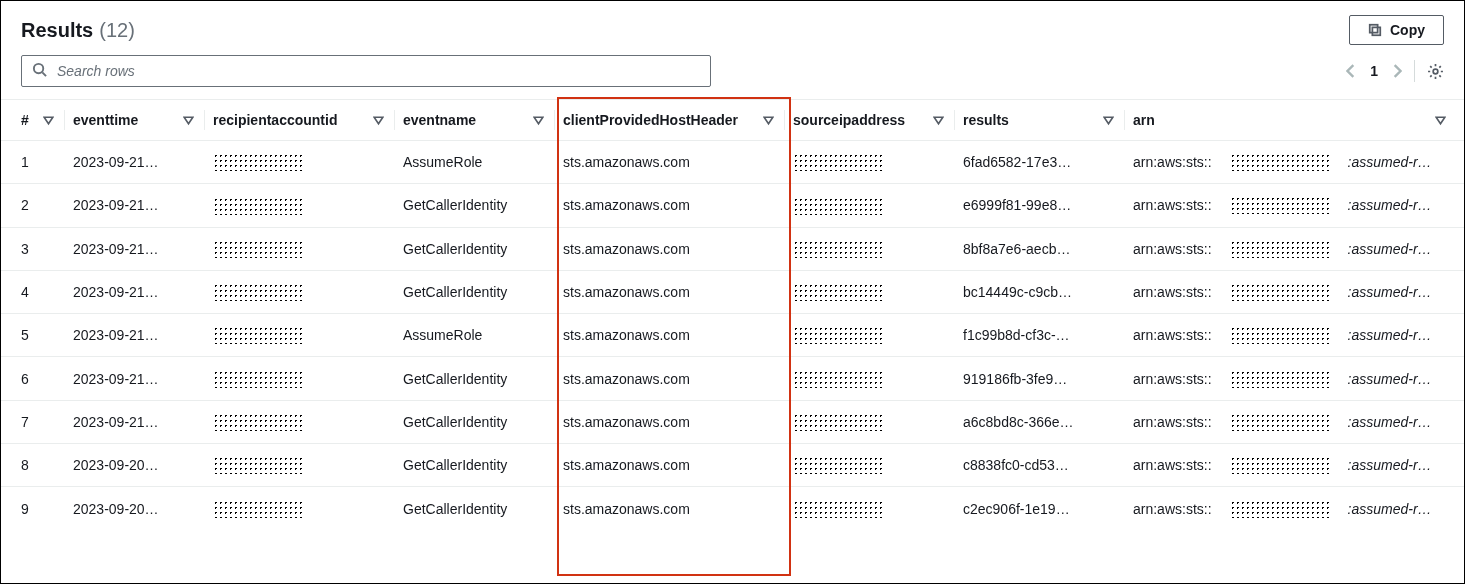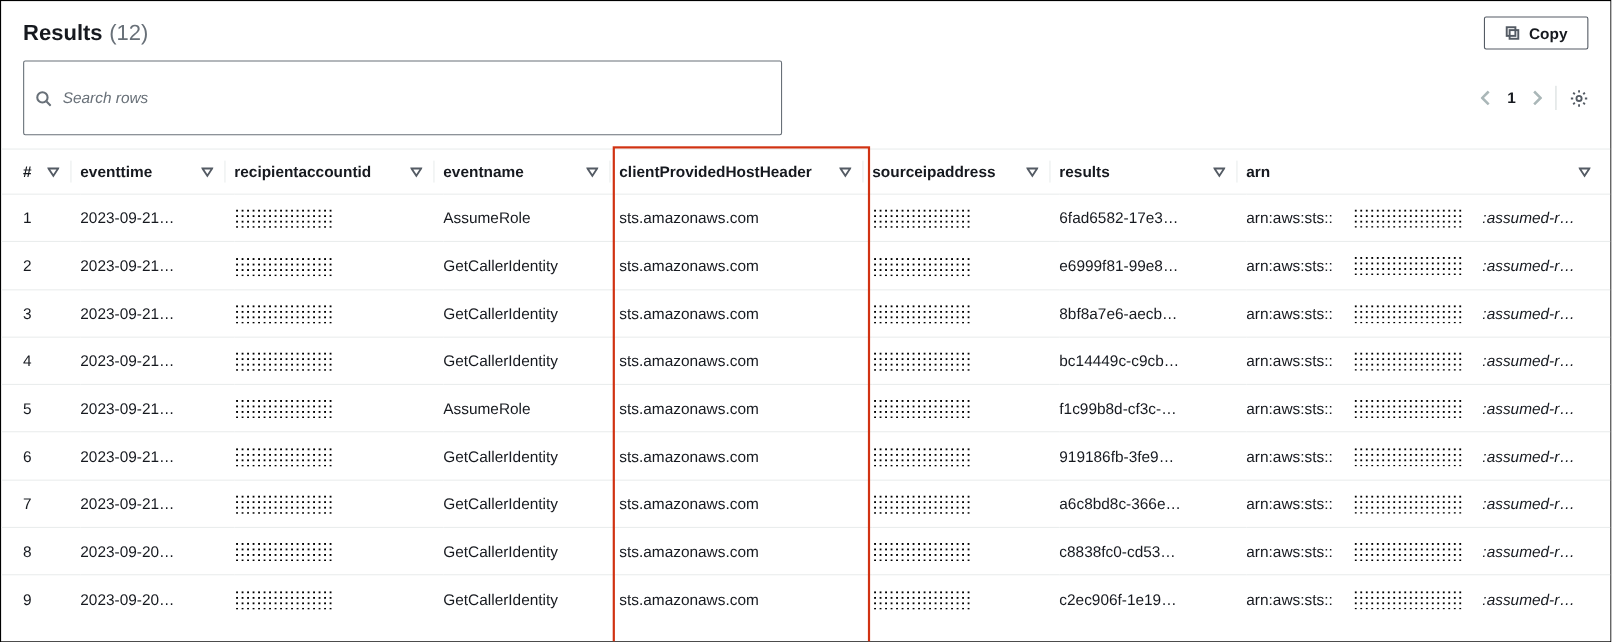--- a/index.html
+++ b/index.html
@@ -58,24 +58,24 @@
   }
   .toolbar-row {
     display: flex;
     align-items: center;
     padding: 0 20px 12px 20px;
     gap: 12px;
   }
   .search-box {
     flex: 0 0 690px;
     display: flex;
-    align-items: center;
+    align-items: flex-start;
     border: 1px solid #687078;
     border-radius: 2px;
-    padding: 24px 10px;
+    padding: 6px 10px;
     gap: 8px;
   }
   .search-box input {
     border: none;
     outline: none;
     flex: 1;
     font-size: 14px;
     font-style: italic;
     color: #687078;
   }

